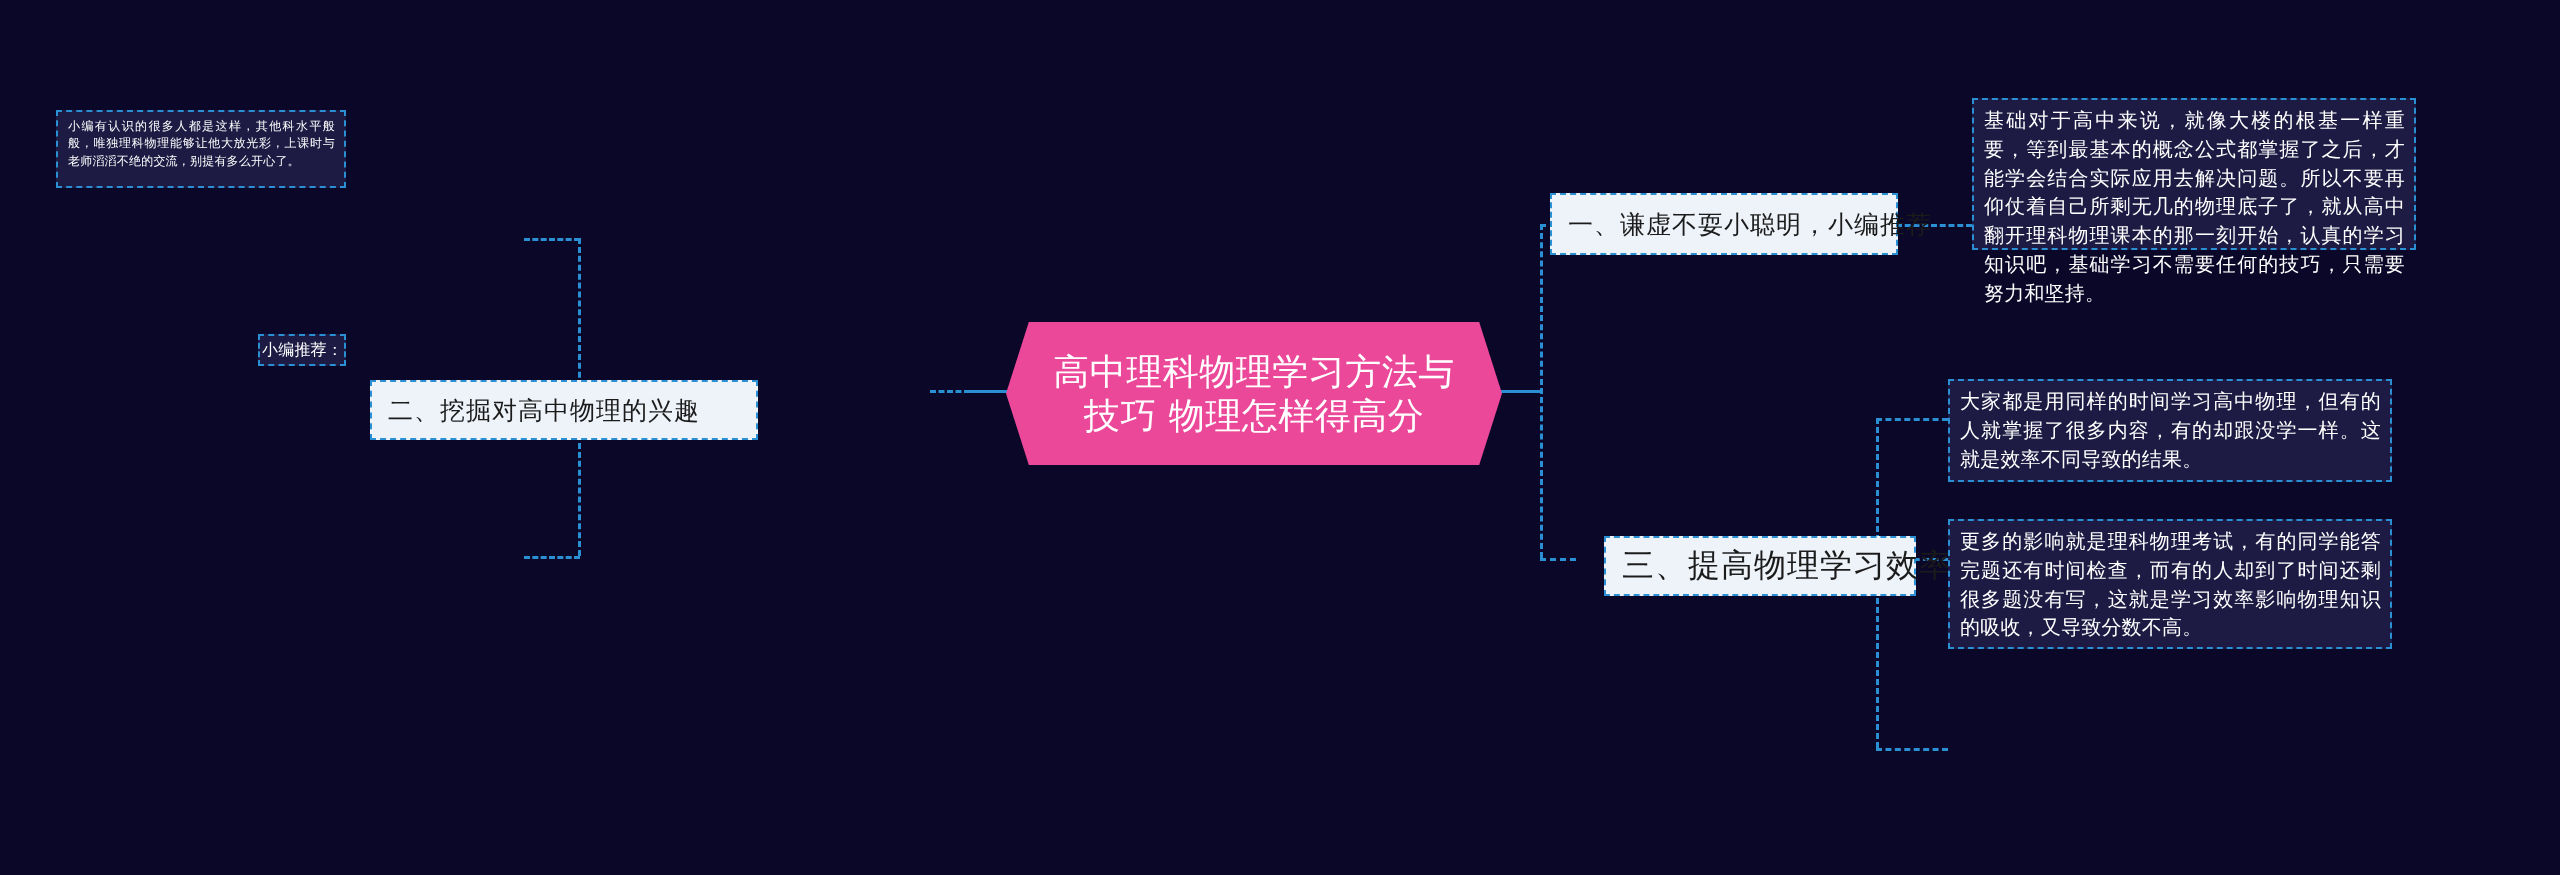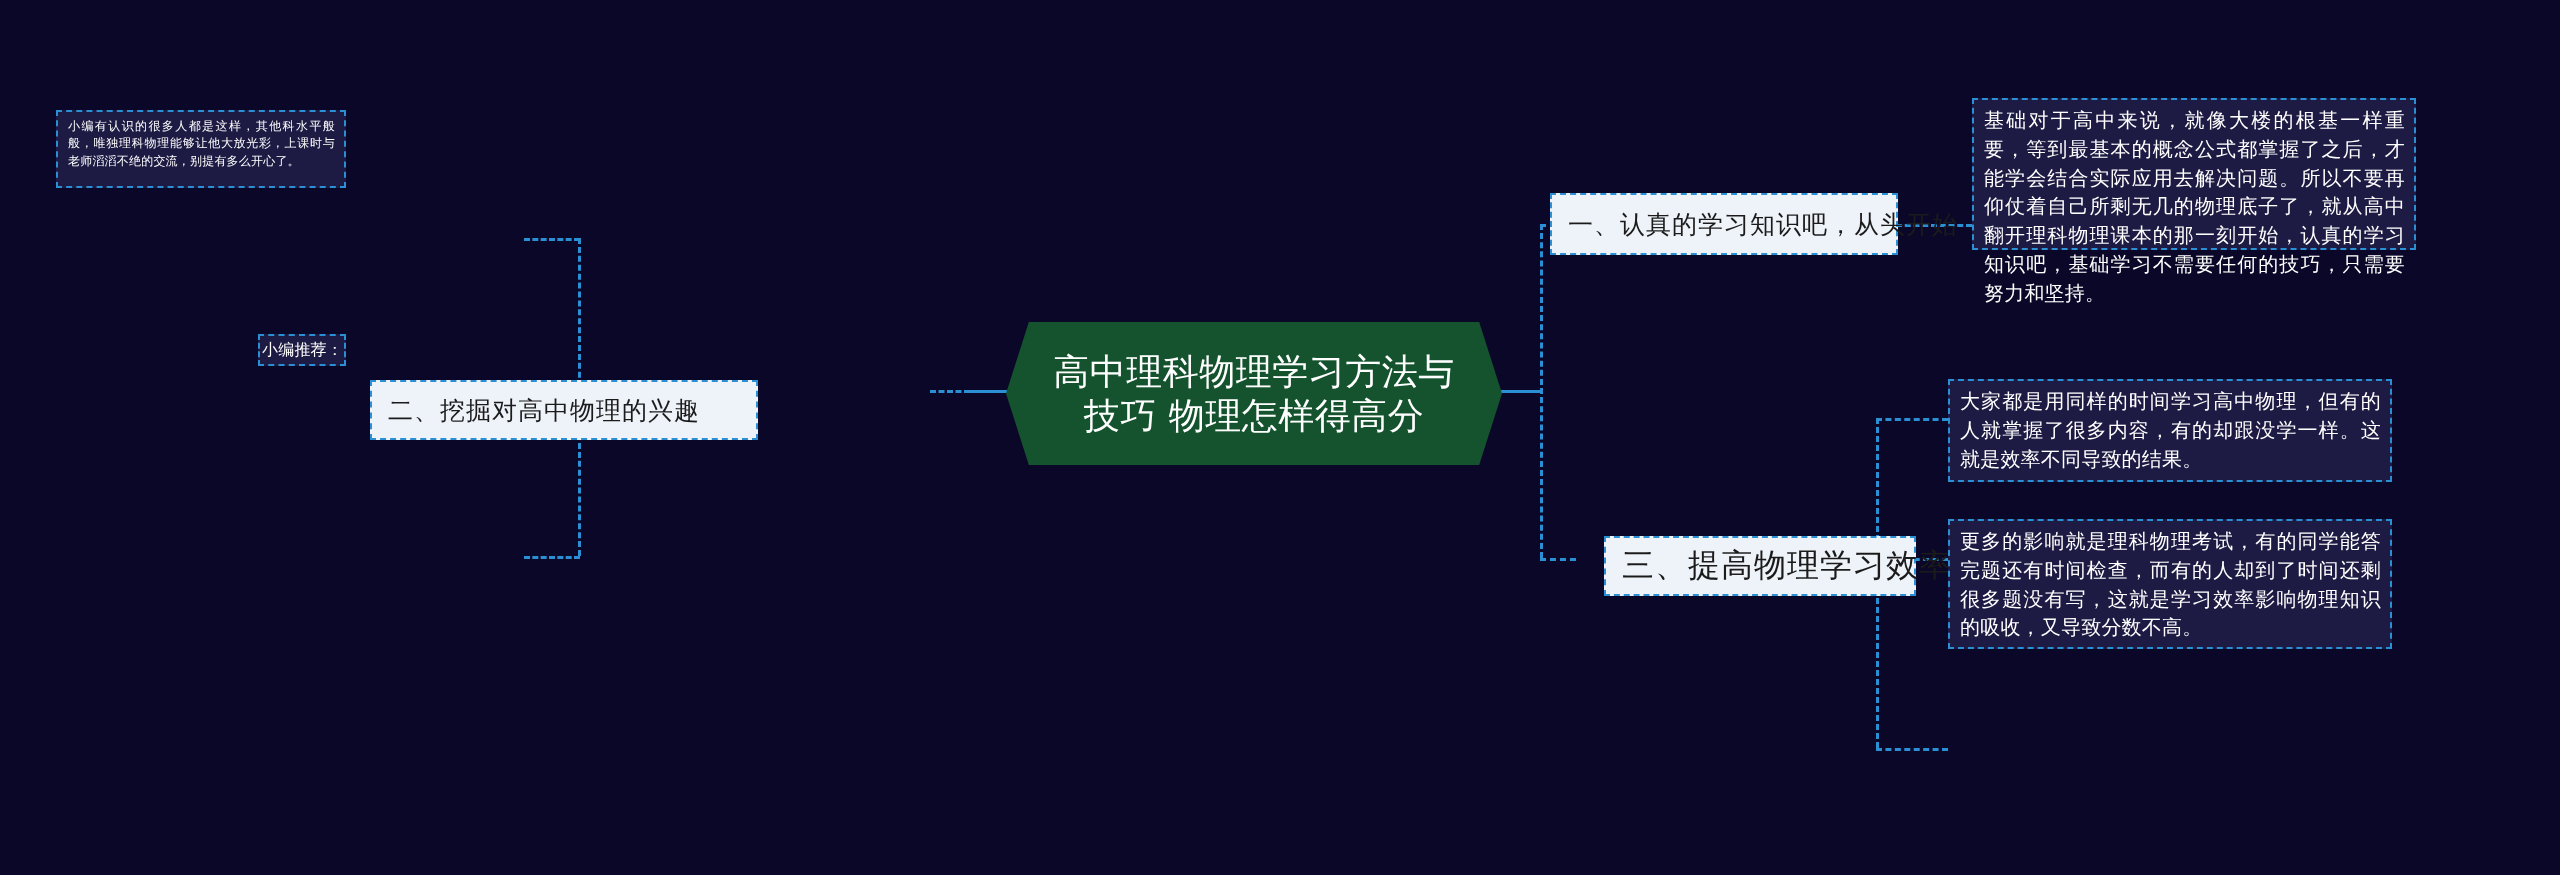--- a/index.html
+++ b/index.html
@@ -34,21 +34,21 @@
     position: absolute;
     background: #2b8fd4;
     height: 3px;
   }
   
   .center-node {
     position: absolute;
     display: flex;
     align-items: center;
     justify-content: center;
-    background: #14532d;
+    background: #ec4899;
     color: #ffffff;
     text-align: center;
     line-height: 1.22;
     letter-spacing: 0.5px;
     clip-path: polygon(0% 50%, 4.6% 0%, 95.4% 0%, 100% 50%, 95.4% 100%, 4.6% 100%);
     box-sizing: border-box;
     padding: 6px 44px;
   }
   .center-node span {
     display: block;
@@ -118,21 +118,21 @@
   <div class="conn-h" style="left:524px; top:556px; width:56px;"></div>
 
   <div class="center-node" style="left:1006px; top:322px; width:496px; height:143px; font-size:36px;">
     <div>
       <span>高中理科物理学习方法与</span>
       <span>技巧 物理怎样得高分</span>
     </div>
   </div>
 
   <div class="branch-node pad" style="left:1550px; top:193px; width:348px; height:62px; font-size:25px;">
-    <span>一、认真的学习知识吧，从头开始</span>
+    <span>一、谦虚不耍小聪明，小编推荐</span>
   </div>
 
   <div class="branch-node pad" style="left:1604px; top:528px; width:312px; height:60px; font-size:32px;margin-top:8px;">
     <span>三、提高物理学习效率</span>
   </div>
 
   <div class="leaf-node" style="left:1972px; top:98px; width:444px; height:152px; font-size:20px;">基础对于高中来说，就像大楼的根基一样重要，等到最基本的概念公式都掌握了之后，才能学会结合实际应用去解决问题。所以不要再仰仗着自己所剩无几的物理底子了，就从高中翻开理科物理课本的那一刻开始，认真的学习知识吧，基础学习不需要任何的技巧，只需要努力和坚持。</div>
 
   <div class="leaf-node" style="left:1948px; top:367px; width:444px; height:103px; font-size:20px;margin-top:12px;">大家都是用同样的时间学习高中物理，但有的人就掌握了很多内容，有的却跟没学一样。这就是效率不同导致的结果。</div>
 

